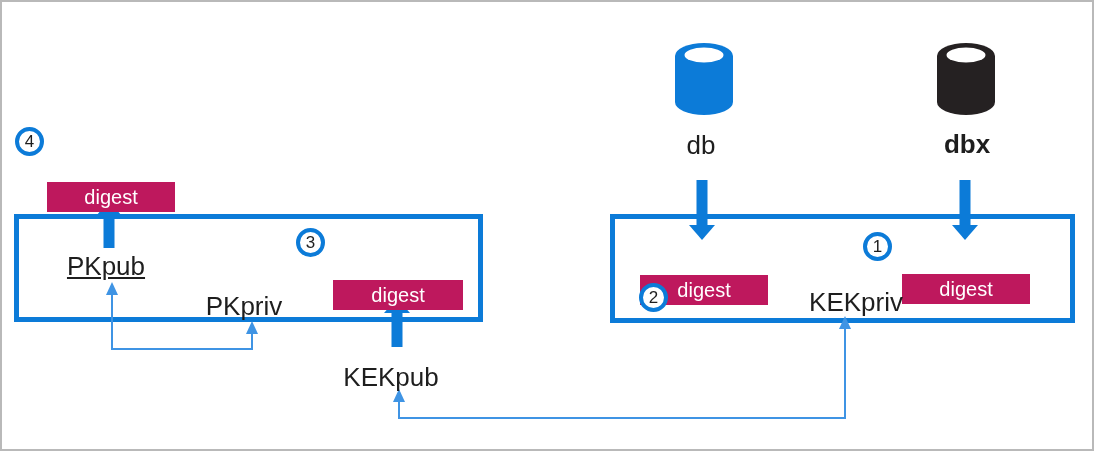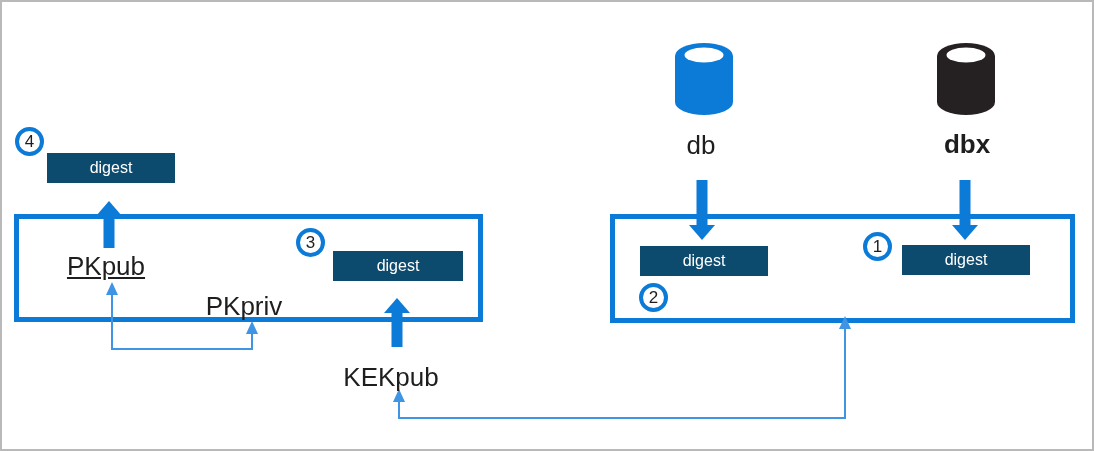--- a/index.html
+++ b/index.html
@@ -35,27 +35,28 @@
   .overlay {
     position: absolute;
     left: 0; top: 0;
     width: 1094px; height: 451px;
     z-index: 2;
     pointer-events: none;
   }
 
   .digest {
     position: absolute;
-    background: #0c4a6e;
+    background: #be185d;
     color: #ffffff;
-    font-size: 16px;
+    font-size: 20px;
     display: flex;
     align-items: center;
     justify-content: center;
     z-index: 3;
+    margin-top: 29px;
   }
   #digest-4 { left: 47px;  top: 153px; width: 128px; height: 30px; }
   #digest-3 { left: 333px; top: 251px; width: 130px; height: 30px; }
   #digest-2 { left: 640px; top: 246px; width: 128px; height: 30px; }
   #digest-1 { left: 902px; top: 245px; width: 128px; height: 30px; }
 
   .step-circle {
     position: absolute;
     width: 29px; height: 29px;
     box-sizing: border-box;
@@ -147,20 +148,21 @@
   <div class="digest" id="digest-1">digest</div>
 
   <div class="step-circle" id="step-4">4</div>
   <div class="step-circle" id="step-3">3</div>
   <div class="step-circle" id="step-2">2</div>
   <div class="step-circle" id="step-1">1</div>
 
   <div class="key-label" id="label-pkpub">PKpub</div>
   <div class="key-label" id="label-pkpriv">PKpriv</div>
   <div class="key-label" id="label-kekpub">KEKpub</div>
+  <div class="key-label" id="label-kekpriv">KEKpriv</div>
   <div class="key-label" id="label-db">db</div>
   <div class="key-label" id="label-dbx">dbx</div>
 
   <svg class="cylinder" id="db-cylinder" viewBox="0 0 58 72">
     <path d="M0,13 A29,13 0 0 1 58,13 L58,59 A29,13 0 0 1 0,59 Z" fill="#0c7bd8"></path>
     <ellipse cx="29" cy="12" rx="19.5" ry="7.5" fill="#ffffff"></ellipse>
   </svg>
   <svg class="cylinder" id="dbx-cylinder" viewBox="0 0 58 72">
     <path d="M0,13 A29,13 0 0 1 58,13 L58,59 A29,13 0 0 1 0,59 Z" fill="#252122"></path>
     <ellipse cx="29" cy="12" rx="19.5" ry="7.5" fill="#ffffff"></ellipse>

